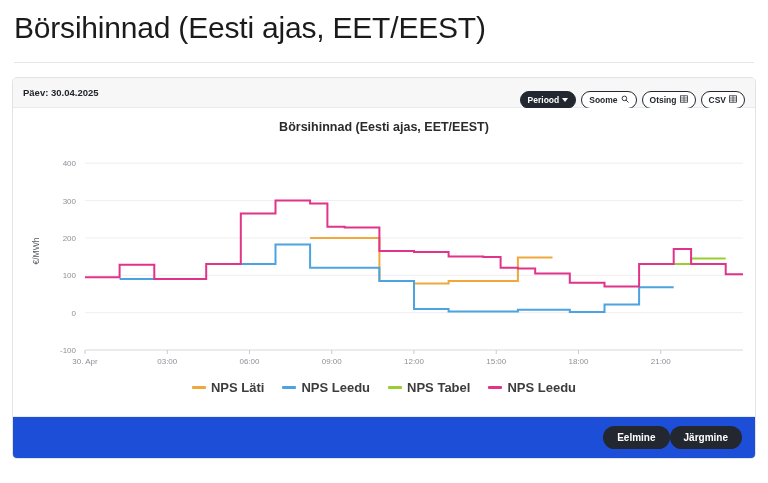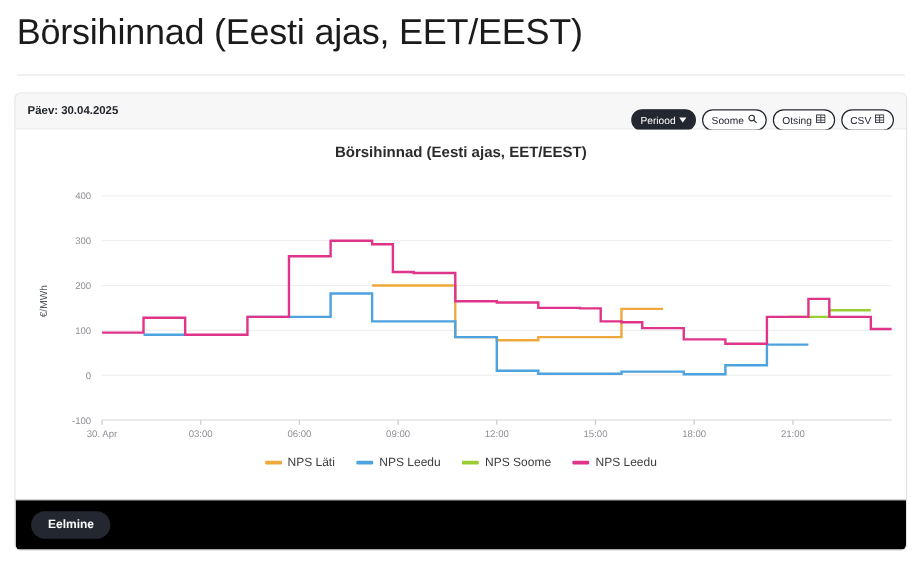--- a/index.html
+++ b/index.html
@@ -47,21 +47,21 @@
     font-size: 9.5px;
     color: #212529;
     font-weight: 700;
   }
   .toolbar { display: flex; align-items: center; gap: 5px; }
   .tb-btn {
     display: inline-flex;
     align-items: center;
     gap: 3px;
     font-size: 8.5px;
-    font-weight: 400;
+    font-weight: 700;
     line-height: 1;
     padding: 3.5px 7px;
     border-radius: 10px;
     border: 1px solid #232730;
     background: #ffffff;
     color: #232730;
     white-space: nowrap;
     cursor: pointer;
     margin-top: 15px;
   }
@@ -91,28 +91,28 @@
   #legend {
     position: absolute;
     left: 0; right: 0;
     top: 272px;
     display: flex;
     justify-content: center;
     gap: 18px;
   }
   .legend-item { display: flex; align-items: center; gap: 5px; }
   .legend-swatch { width: 14px; height: 2.6px; border-radius: 1px; display: block; }
-  .legend-label { font-size: 10px; color: #3d3d3d; font-weight: 400; }
+  .legend-label { font-size: 13px; color: #3d3d3d; font-weight: 700; }
   #panel-footer {
     height: 42px;
-    background: #000000;
+    background: #1d4ed8;
     border-top: 1px solid #e9eaec;
     display: flex;
     align-items: center;
-    justify-content: space-between;
+    justify-content: flex-end;
     padding: 0 13px;
     flex: 0 0 auto;
   }
   .nav-btn {
     background: #232730;
     color: #ffffff;
     border: none;
     border-radius: 13px;
     font-size: 10px;
     font-weight: 700;
@@ -222,26 +222,27 @@
         <div class="legend-item">
           <span class="legend-swatch" style="background: rgb(240, 168, 60);"></span>
           <span class="legend-label">NPS Läti</span>
         </div>
         <div class="legend-item">
           <span class="legend-swatch" style="background: rgb(77, 163, 224);"></span>
           <span class="legend-label">NPS Leedu</span>
         </div>
         <div class="legend-item">
           <span class="legend-swatch" style="background: rgb(154, 205, 50);"></span>
-          <span class="legend-label">NPS Soome</span>
+          <span class="legend-label">NPS Tabel</span>
         </div>
         <div class="legend-item">
           <span class="legend-swatch" style="background: rgb(224, 51, 138);"></span>
           <span class="legend-label">NPS Leedu</span>
         </div>
       </div>
   </div>
 
   <div id="panel-footer">
     <button class="nav-btn">Eelmine</button>
+    <button class="nav-btn">Järgmine</button>
   </div>
 
 </div>
 
 </body></html>

